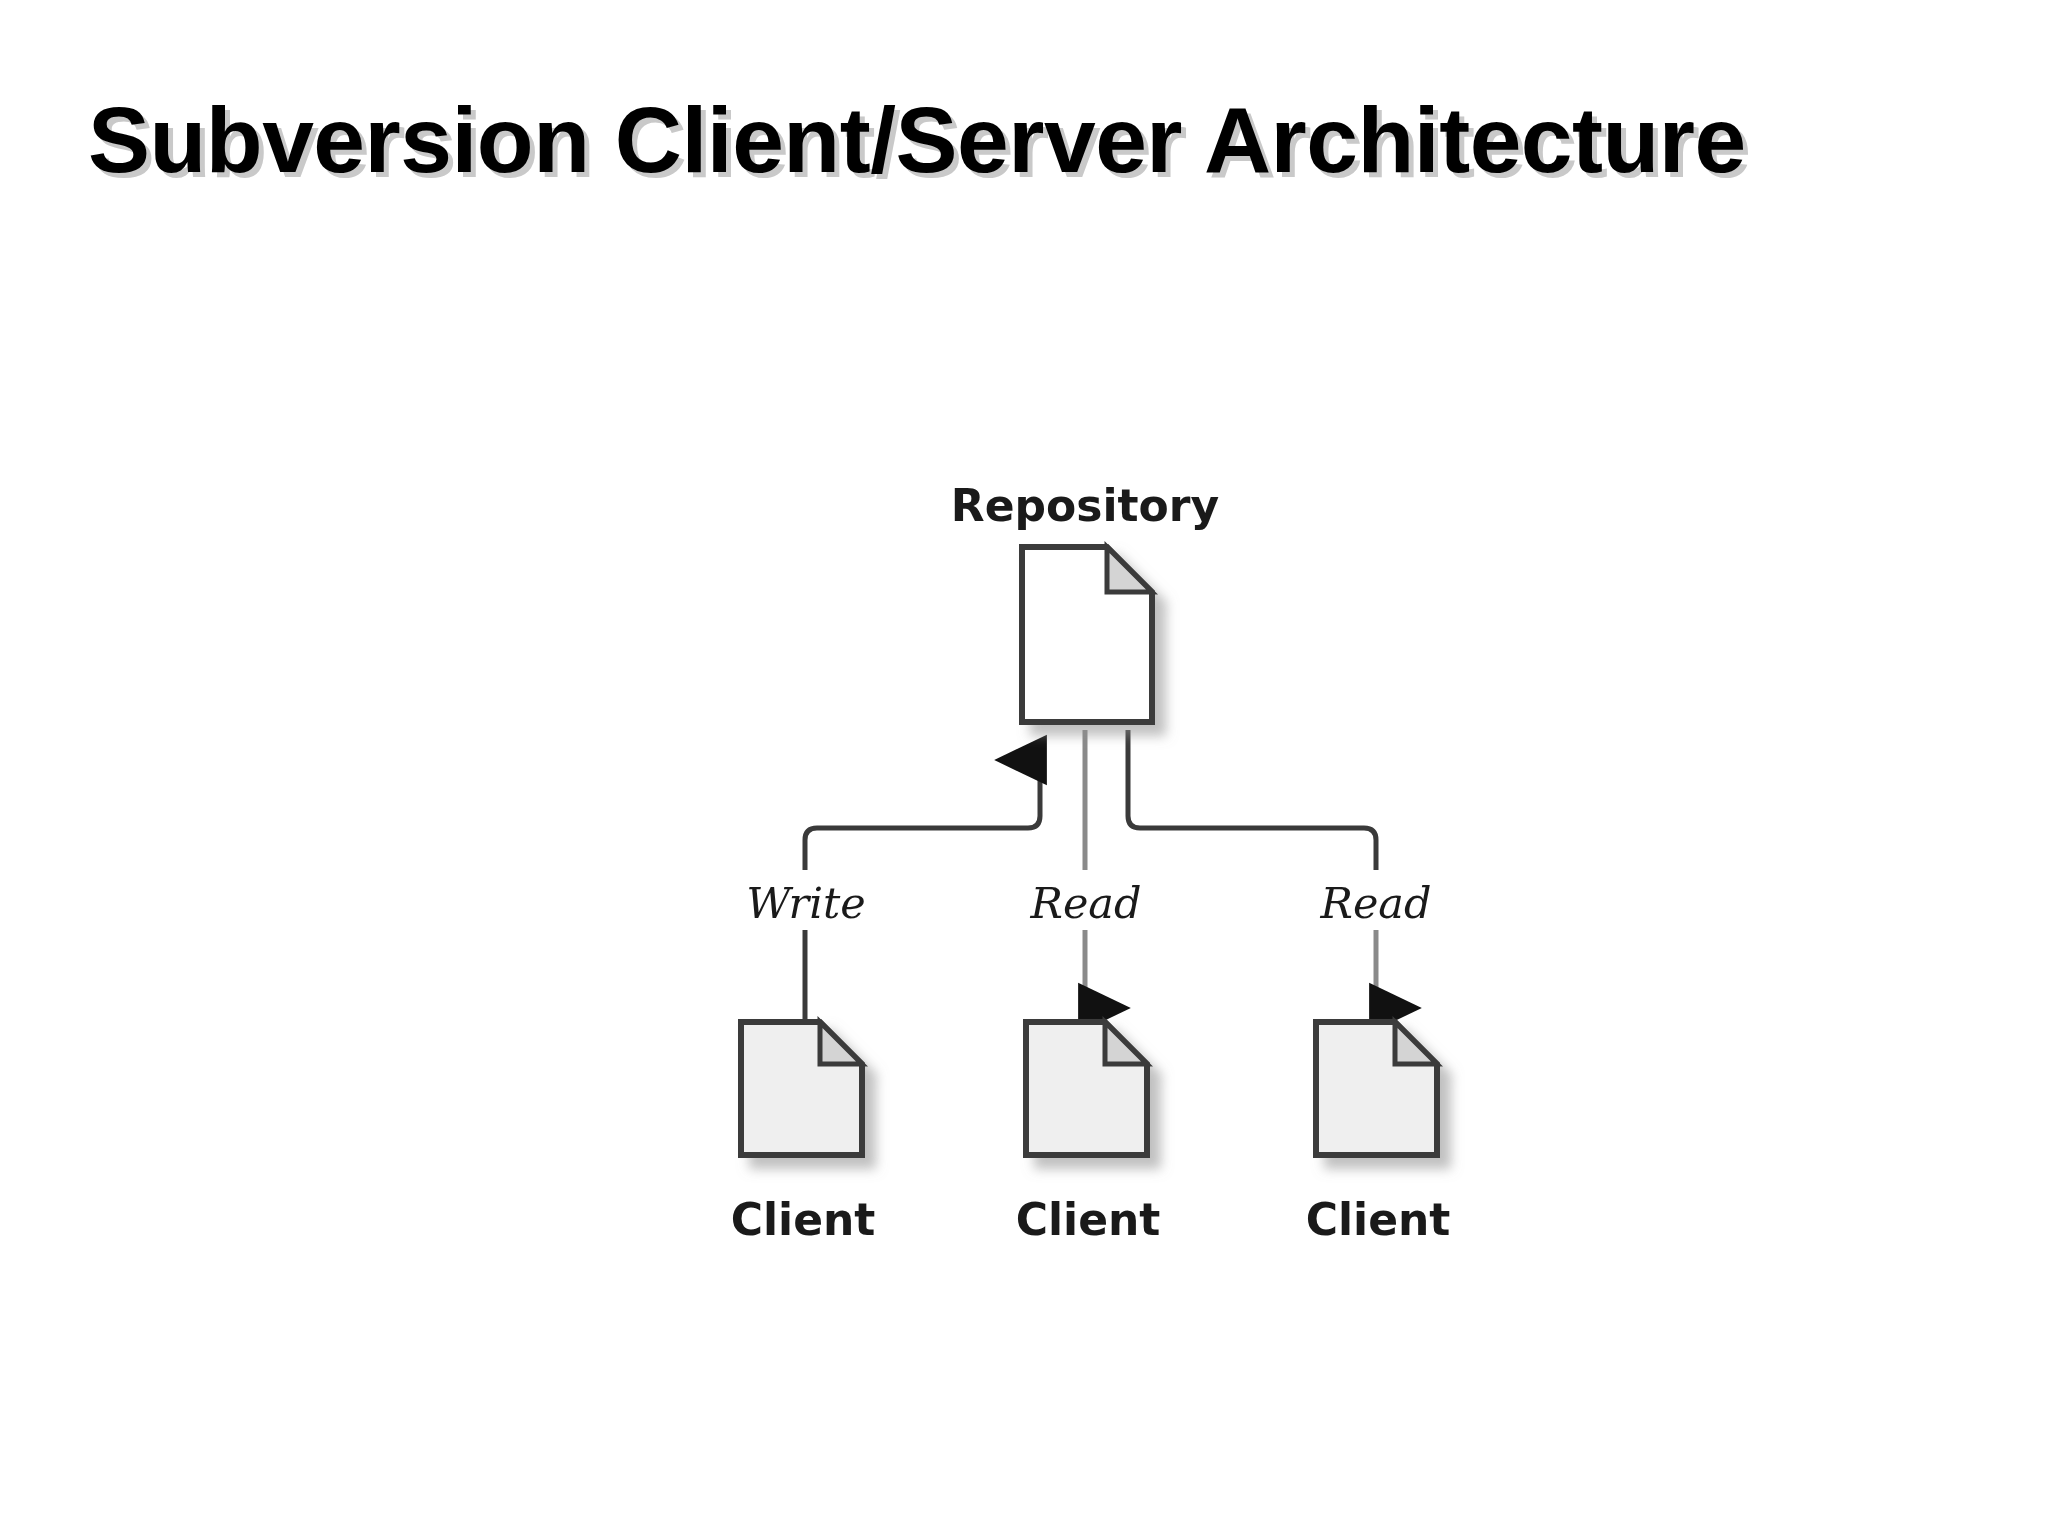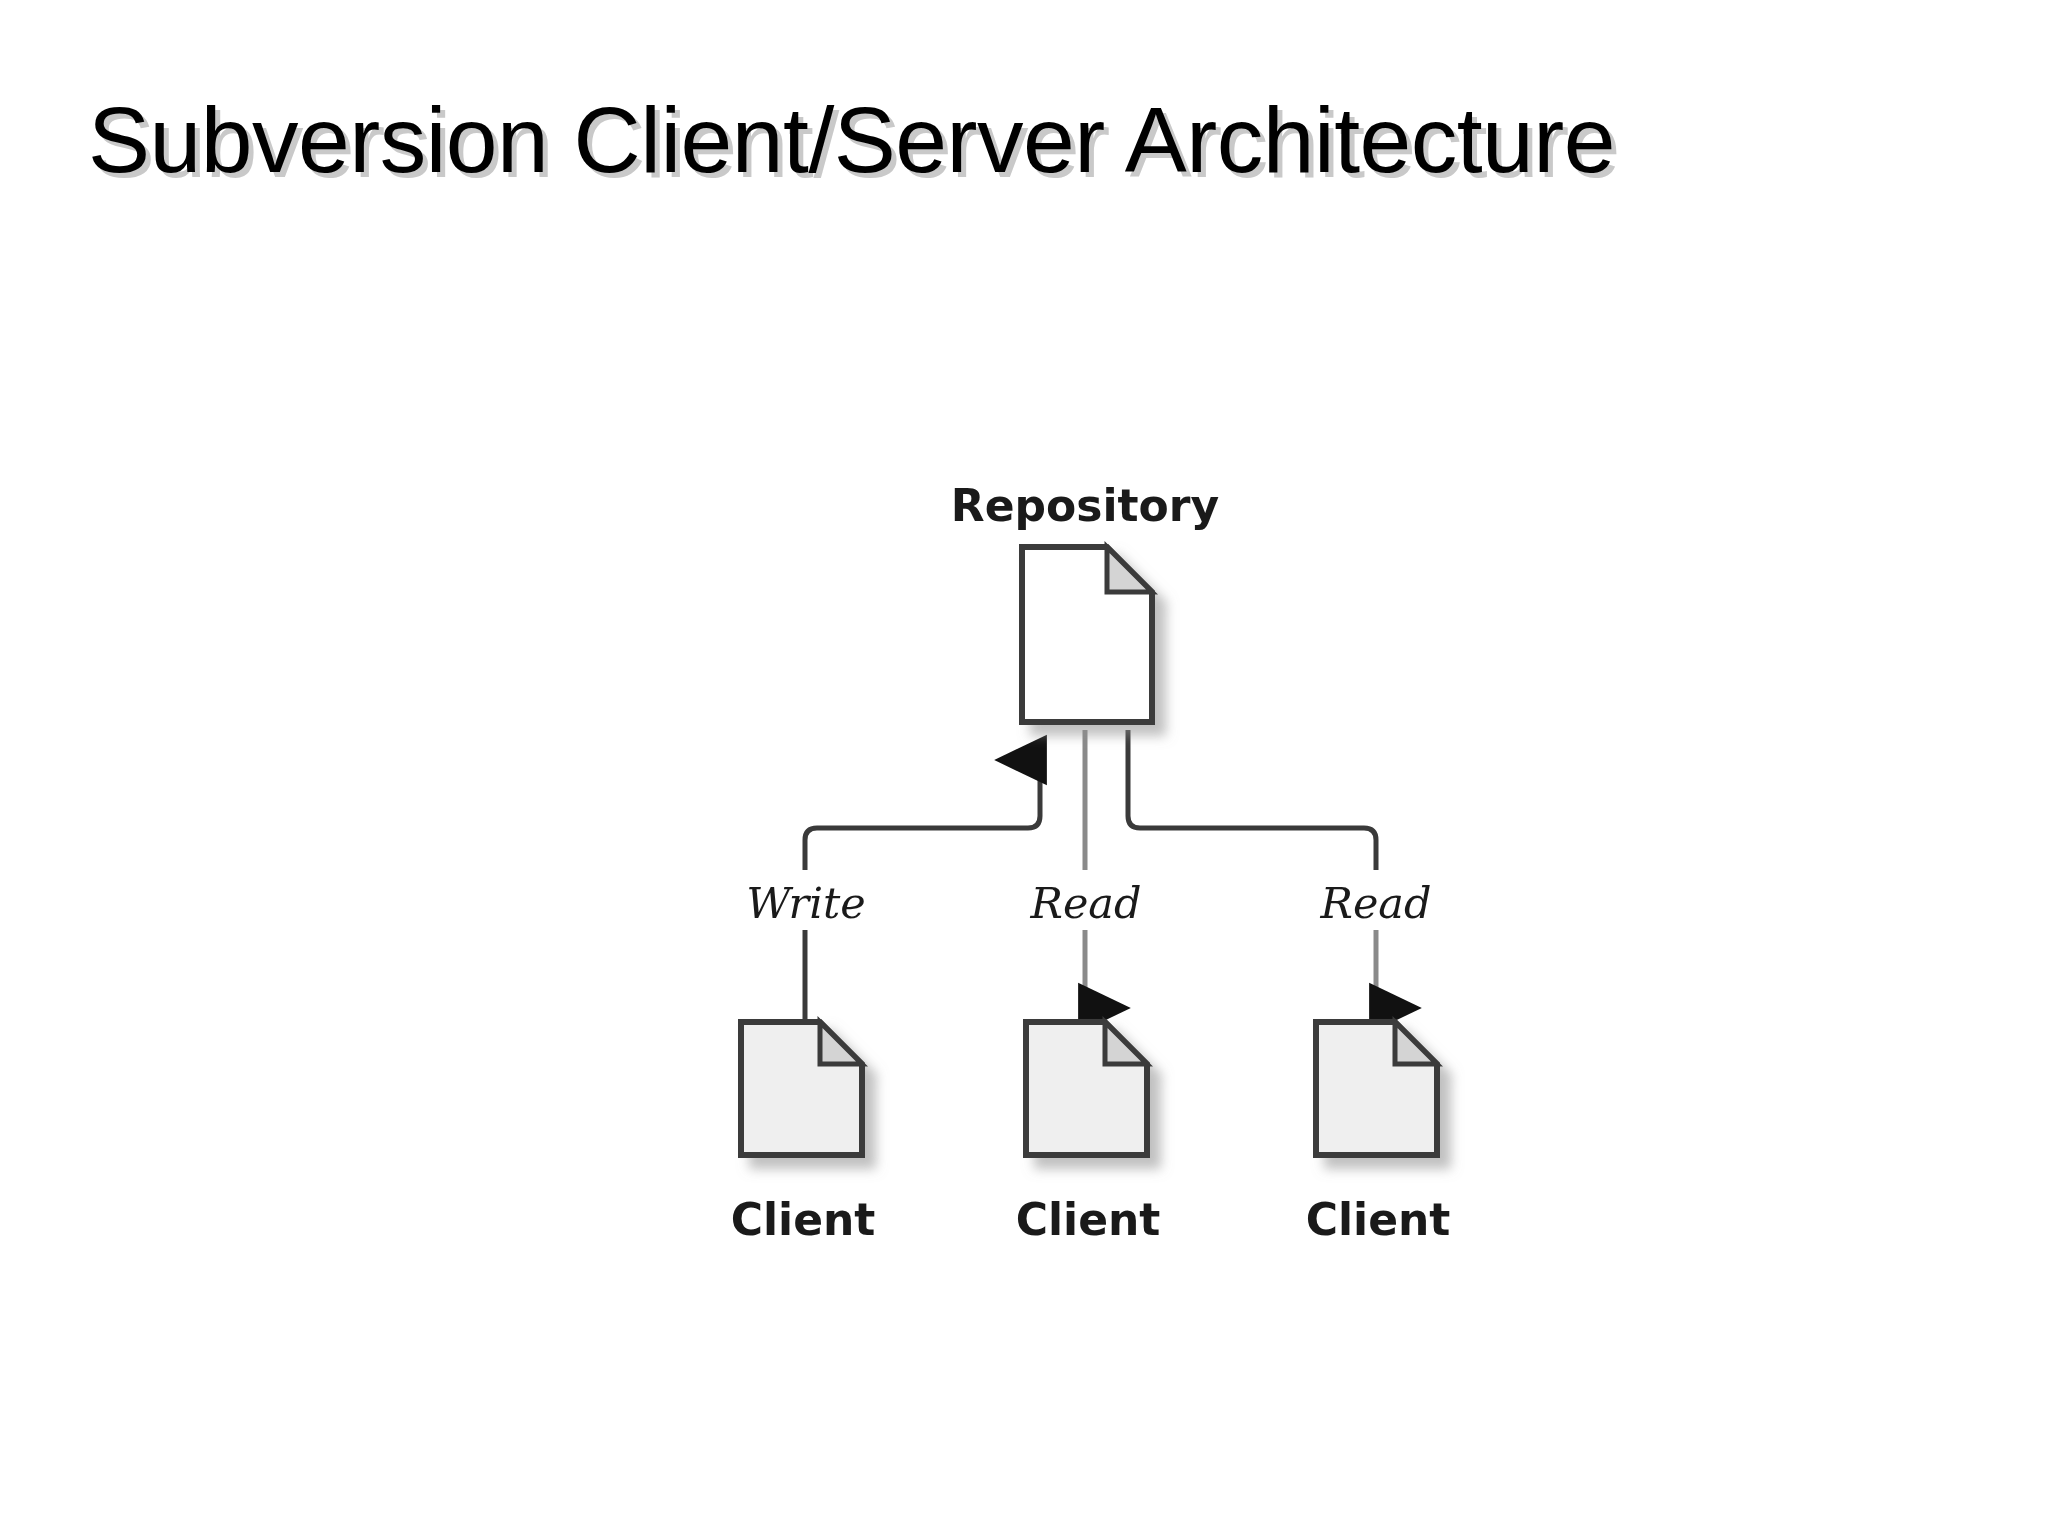--- a/index.html
+++ b/index.html
@@ -16,21 +16,21 @@
   }
 
   
   #slide-title {
     position: absolute;
     left: 88px;
     top: 92px;
     width: 1880px;
     font-family: "Liberation Sans", sans-serif;
     font-size: 93px;
-    font-weight: 400;
+    font-weight: 700;
     line-height: 1.05;
     color: #000000;
     letter-spacing: -0.5px;
     white-space: nowrap;
     text-shadow: 5px 5px 0 #c9c9c9;
   }
 
   
   #diagram {
     position: absolute;

